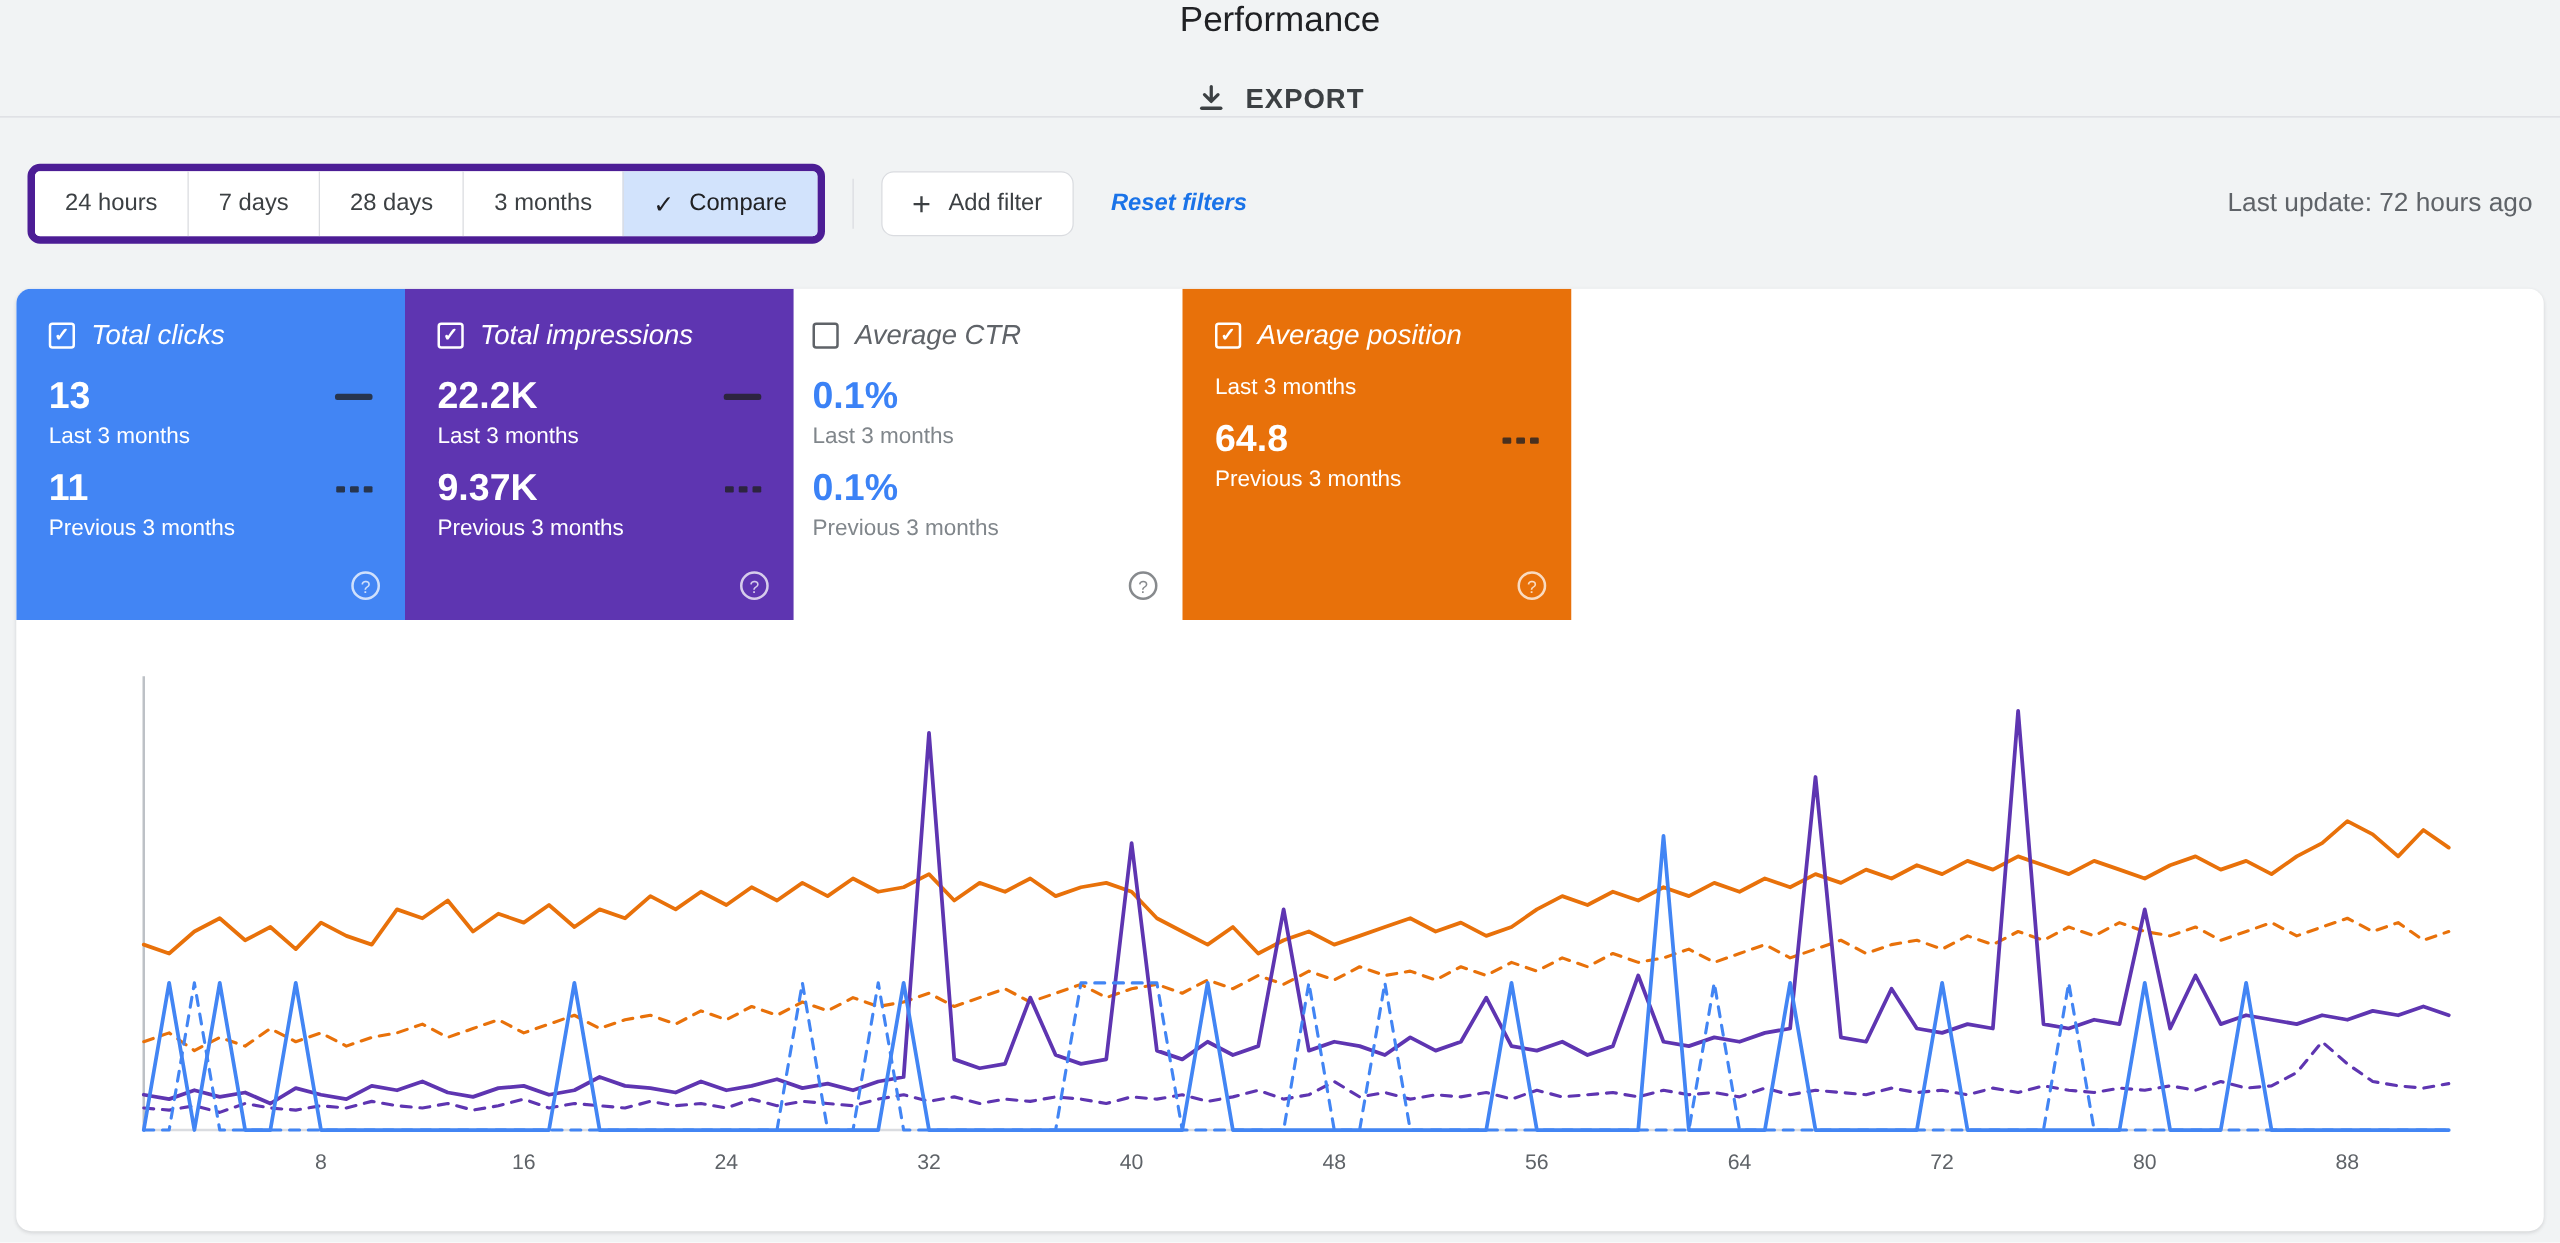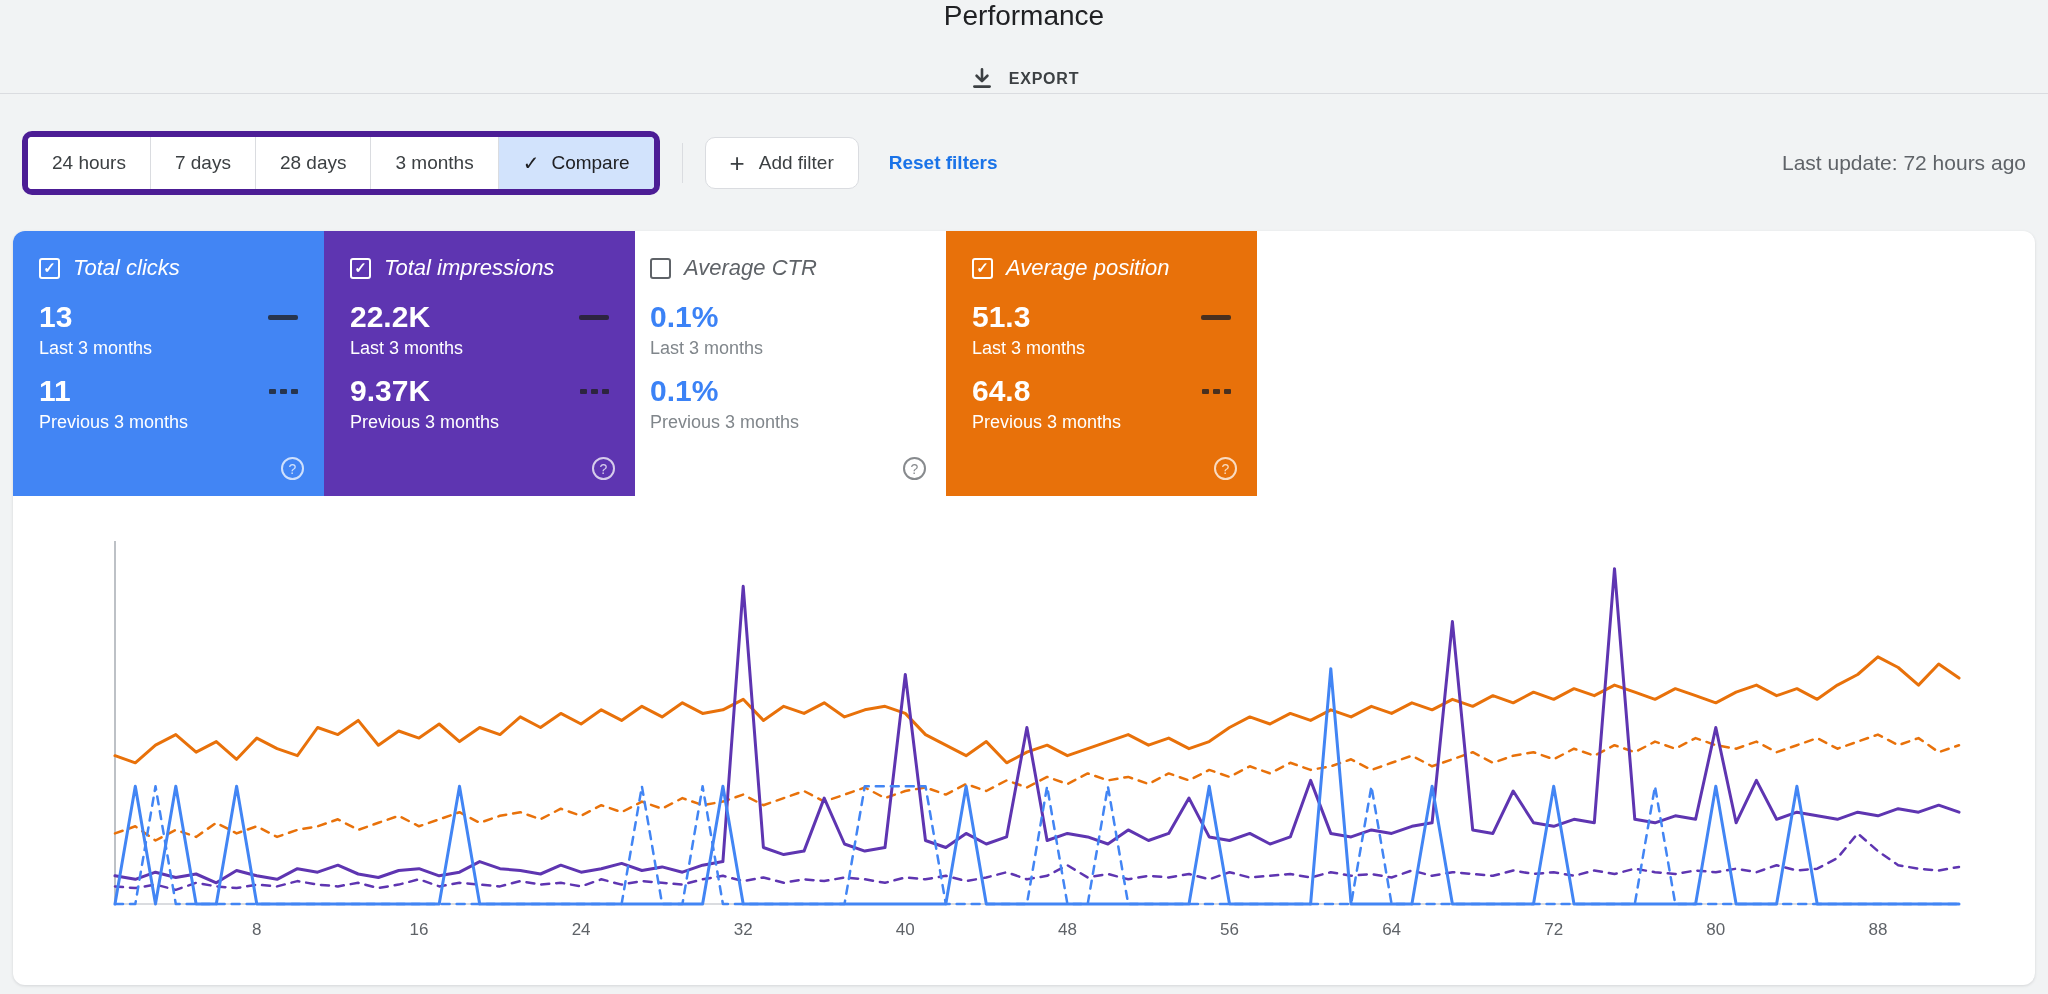--- a/index.html
+++ b/index.html
@@ -2,36 +2,36 @@
 <html><head>
 <meta charset="utf-8">
 <style>
   html,body{margin:0;padding:0;width:2048px;height:994px;overflow:hidden;}
   body{background:#f1f3f4;font-family:"Liberation Sans",sans-serif;color:#202124;}
 
   
   .header{display:flex;align-items:center;justify-content:space-between;height:93px;padding:0 24px;border-bottom:1px solid #dadce0;flex-direction:column;}
   .title{font-size:28px;font-weight:400;color:#202124;}
   .export-btn{display:flex;align-items:center;gap:14px;background:none;border:none;font-family:inherit;
-    font-size:16px;font-weight:700;letter-spacing:0.8px;color:#3c4043;cursor:pointer;}
+    font-size:22px;font-weight:700;letter-spacing:0.8px;color:#3c4043;cursor:pointer;}
 
   
   .toolbar{display:flex;align-items:center;margin:37px 22px 0;gap:22px;}
   .chip-group{display:flex;border:6px solid #4c1d95;border-radius:10px;overflow:hidden;background:#fff;}
   .chip-group button{padding:0 24px;height:52px;background:#fff;border:none;border-left:1px solid #dadce0;
     font-family:inherit;font-size:19px;color:#3c4043;cursor:pointer;}
   .chip-group button:first-child{border-left:none;}
   .chip-group button.compare{background:#d2e3fc;color:#202124;display:flex;align-items:center;gap:12px;}
   .check-glyph{font-size:20px;color:#202124;}
   .vdiv{width:1px;height:40px;background:#dadce0;}
   .pill{display:flex;align-items:center;gap:14px;height:52px;padding:0 24px;border:1px solid #dadce0;border-radius:10px;
     background:#fff;font-family:inherit;font-size:19px;color:#3c4043;cursor:pointer;}
   .caret{font-size:15px;color:#5f6368;}
   .plus-glyph{font-size:26px;line-height:1;color:#3c4043;}
-  .reset-link{color:#1a73e8;font-size:19px;font-weight:700;text-decoration:none;margin-left:8px;cursor:pointer;}
+  .reset-link{color:#1a73e8;font-size:19px;font-weight:700;text-decoration:none;margin-left:8px;cursor:pointer;font-style:italic;}
   .last-update{margin-left:auto;color:#5f6368;font-size:21px;}
 
   
   .panel{margin:36px 13px 21px;background:#fff;border-radius:12px;height:754px;overflow:hidden;
     box-shadow:0 1px 3px rgba(60,64,67,0.16);}
 
   
   .cards{display:flex;}
   .card{width:311px;height:265px;box-sizing:border-box;padding:24px 26px;position:relative;cursor:pointer;}
   .card-clicks{background:#4285f4;color:#fff;}
@@ -164,24 +164,20 @@
       <div class="cap">Previous 3 months</div>
       <span class="help">?</span>
     </div>
 
     <div class="card card-position">
       <div class="card-head">
         <span class="cb">
           <span class="check-glyph">✓</span>
         </span>
         <span class="card-label">Average position</span>
-      </div>
-      <div class="val-row">
-        <span class="metric-big">51.3</span>
-        <span class="dash-solid"></span>
       </div>
       <div class="cap">Last 3 months</div>
       <div class="val-row">
         <span class="metric-big">64.8</span>
         <span class="dash-dotted">
             <i></i>
             <i></i>
             <i></i>
           </span>
       </div>

